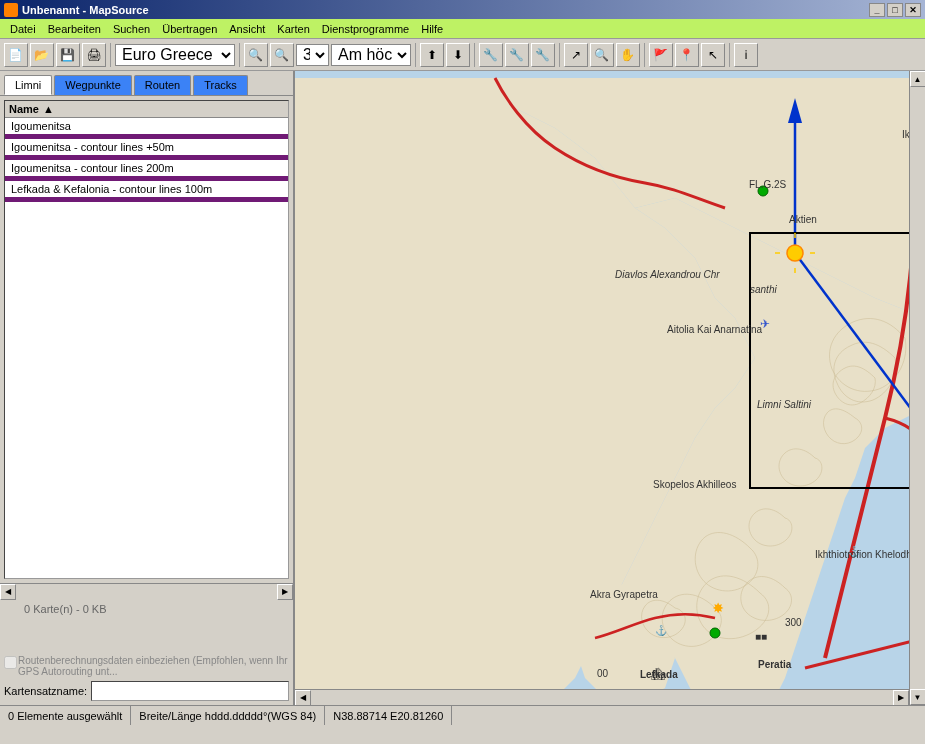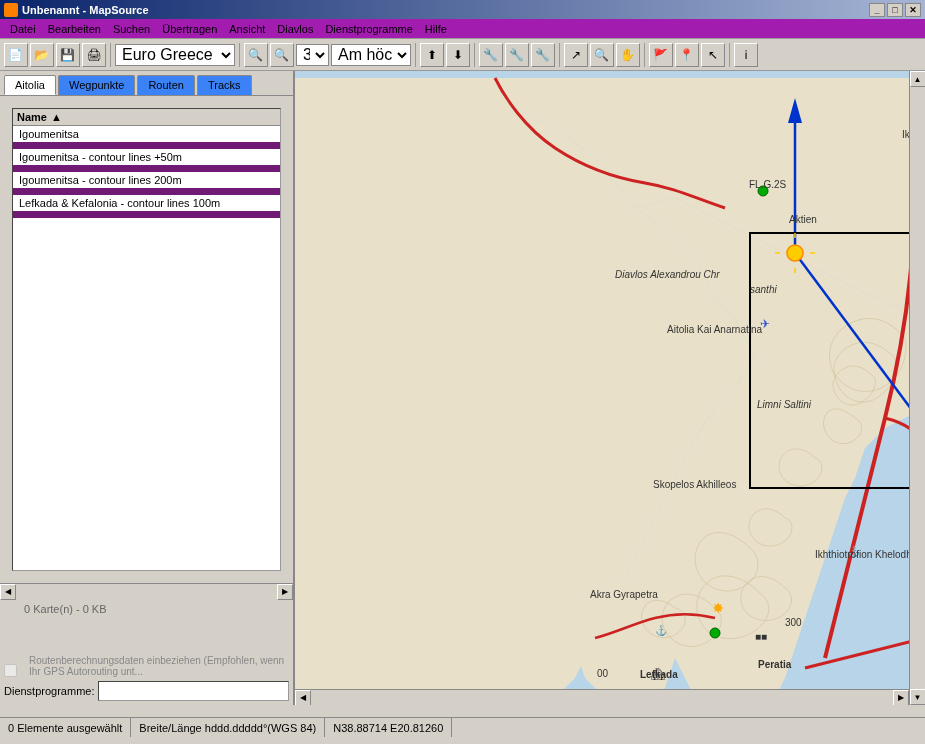--- a/index.html
+++ b/index.html
@@ -19,21 +19,21 @@
     }
     #titlebar-icon { width: 14px; height: 14px; margin-right: 4px; background: #ff8000; border-radius: 2px; display: inline-block; }
     #titlebar-controls { margin-left: auto; display: flex; gap: 2px; }
     .title-btn {
       width: 16px; height: 14px; background: #d4d0c8; border: 1px solid #888; font-size: 9px;
       display: flex; align-items: center; justify-content: center; cursor: pointer; color: #000;
     }
 
     
     #menubar {
-      background: #a21caf; border-bottom: 1px solid #999;
+      background: #bef264; border-bottom: 1px solid #999;
       height: 20px; display: flex; align-items: center; padding: 0 4px;
       font-size: 11px;
     }
     .menu-item { padding: 2px 6px; cursor: pointer; }
 
     
     #toolbar {
       background: #d4d0c8; border-bottom: 1px solid #999;
       height: 32px; display: flex; align-items: center; padding: 2px 4px; gap: 2px;
     }
@@ -74,39 +74,39 @@
       background: #3b82f6; cursor: pointer; font-size: 11px; margin-right: 2px;
       border-radius: 2px 2px 0 0;
     }
     .tab.active { background: white; border-bottom: 1px solid white; z-index: 1; }
 
     
     #list-area {
       flex: 1; overflow: hidden;
       background: white;
       border: 1px inset #999;
-      margin: 12px;
+      margin: 4px;
     }
     #list-header {
       background: #d4d0c8; border-bottom: 1px solid #888;
       padding: 2px 4px; display: flex; align-items: center;
       font-size: 11px; font-weight: bold; cursor: pointer;
     }
     .list-item {
-      padding: 2px 6px; font-size: 11px; border-bottom: 7px solid #701a75;
+      padding: 2px 6px; font-size: 11px; border-bottom: 5px solid #701a75;
       cursor: pointer; white-space: nowrap; overflow: hidden; text-overflow: ellipsis;
     }
 
     
     #left-footer {
       padding: 4px;
       font-size: 11px;
     }
     #map-count { margin-bottom: 4px; color: #666; margin-left: 20px; }
-    #routing-checkbox { display: flex; align-items: flex-end; gap: 12px; margin-bottom: 4px; color: #888; font-size: 10px; margin-top: 40px; }
+    #routing-checkbox { display: flex; align-items: flex-start; gap: 1px; margin-bottom: 4px; color: #888; font-size: 10px; margin-top: 40px; }
     #routing-checkbox input { margin-top: 1px; }
     #kartensatz-row { display: flex; align-items: center; gap: 4px; }
     #kartensatz-input {
       flex: 1; height: 20px; border: 1px inset #999; background: white;
       font-size: 11px; padding: 1px 2px;
     }
 
     
     #left-hscroll {
       height: 16px; background: #d4d0c8; border-top: 1px solid #888;
@@ -139,21 +139,20 @@
       border-left: 1px solid #888;
       display: flex; flex-direction: column; align-items: center;
     }
 
     
     #statusbar {
       height: 20px; background: #d4d0c8;
       border-top: 1px solid #888;
       display: flex; align-items: flex-start;
       font-size: 11px;
-      margin-top: 12px;
     }
     .status-pane {
       height: 100%; padding: 0 8px; display: flex; align-items: center;
       border-right: 1px solid #888;
     }
 
     
     .map-label { font-size: 10px; fill: #333; }
   </style>
 </head>
@@ -168,21 +167,21 @@
     <div class="title-btn">✕</div>
   </div>
 </div>
 
 <div id="menubar">
   <span class="menu-item">Datei</span>
   <span class="menu-item">Bearbeiten</span>
   <span class="menu-item">Suchen</span>
   <span class="menu-item">Übertragen</span>
   <span class="menu-item">Ansicht</span>
-  <span class="menu-item">Diavlos</span>
+  <span class="menu-item">Karten</span>
   <span class="menu-item">Dienstprogramme</span>
   <span class="menu-item">Hilfe</span>
 </div>
 
 <div id="toolbar">
   <div class="tb-btn" title="New">📄</div>
   <div class="tb-btn" title="Open">📂</div>
   <div class="tb-btn" title="Save">💾</div>
   <div class="tb-btn" title="Print">🖨</div>
   <div class="tb-sep"></div>
@@ -215,21 +214,21 @@
   <div class="tb-btn">↖</div>
   <div class="tb-sep"></div>
   <div class="tb-btn">ℹ</div>
 </div>
 
 <div id="main">
 
   <div id="left-panel">
 
     <div id="tabs">
-      <div class="tab active">Aitolia</div>
+      <div class="tab active">Limni</div>
       <div class="tab">Wegpunkte</div>
       <div class="tab">Routen</div>
       <div class="tab">Tracks</div>
     </div>
 
     <div id="list-area">
       <div id="list-header">
         <span>Name</span>
         <span style="margin-left:4px">▲</span>
       </div>
@@ -245,21 +244,21 @@
       <div class="scroll-btn">▶</div>
     </div>
 
     <div id="left-footer">
       <div id="map-count">0 Karte(n) - 0 KB</div>
       <div id="routing-checkbox">
         <input type="checkbox" disabled="" style="">
         <span>Routenberechnungsdaten einbeziehen (Empfohlen, wenn Ihr GPS Autorouting unt...</span>
       </div>
       <div id="kartensatz-row">
-        <label>Dienstprogramme:</label>
+        <label>Kartensatzname:</label>
         <input type="text" id="kartensatz-input" style="">
       </div>
     </div>
   </div>
 
   <div id="map-area">
     <svg id="map-svg" viewBox="0 0 630 620" xmlns="http://www.w3.org/2000/svg">
 
       <rect width="630" height="620" fill="#b8d4e8"></rect>
 

